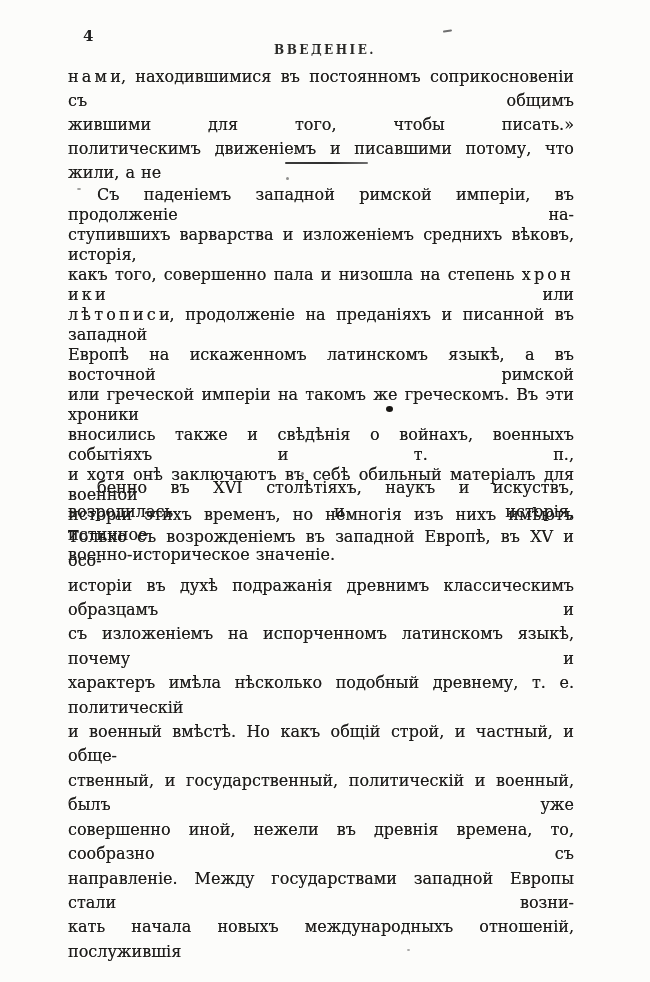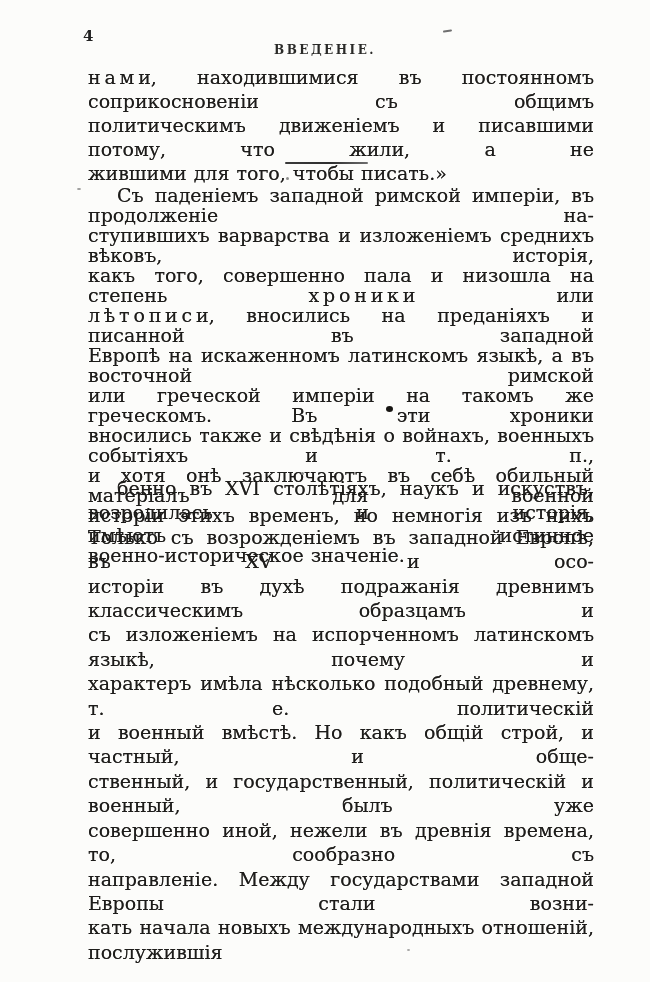--- a/index.html
+++ b/index.html
@@ -41,23 +41,23 @@
     top: 16px;
     text-align: center;
     font-size: 12px;
     font-weight: 700;
     letter-spacing: 2.5px;
     color: #2a2a28;
   }
   
   .para {
     position: absolute;
-    left: 88px;
+    left: 68px;
     width: 506px;
-    font-size: 19px;
+    font-size: 16px;
     color: #1d1c1a;
     text-shadow: 0 0 0.5px rgba(25,22,20,0.65);
   }
   .para .line {
     text-align: justify;
     text-align-last: justify;
     word-spacing: 1px;
   }
   .short-last .line:last-child {
     text-align-last: left;
@@ -92,31 +92,31 @@
 
 <div class="page">
 
   <header class="running-header">
     <span class="page-number">4</span>
     <span class="running-title">ВВЕДЕНІЕ.</span>
   </header>
 
   <section class="para para-1 short-last">
       <div class="line">н а м и, находившимися въ постоянномъ соприкосновеніи съ общимъ</div>
+      <div class="line">жившими для того, чтобы писать.»</div>
       <div class="line">политическимъ движеніемъ и писавшими потому, что жили, а не</div>
-      <div class="line">жившими для того, чтобы писать.»</div>
     </section>
 
   <div class="divider"></div>
 
   <section class="para para-2 indent short-last">
       <div class="line">Съ паденіемъ западной римской имперіи, въ продолженіе на-</div>
       <div class="line">ступившихъ варварства и изложеніемъ среднихъ вѣковъ, исторія,</div>
       <div class="line">какъ того, совершенно пала и низошла на степень х р о н и к и или</div>
-      <div class="line">л ѣ т о п и с и, вносились на преданіяхъ и писанной въ западной</div>
+      <div class="line">л ѣ т о п и с и, продолженіе на преданіяхъ и писанной въ западной</div>
       <div class="line">Европѣ на искаженномъ латинскомъ языкѣ, а въ восточной римской</div>
       <div class="line">или греческой имперіи на такомъ же греческомъ. Въ эти хроники</div>
       <div class="line">вносились также и свѣдѣнія о войнахъ, военныхъ событіяхъ и т. п.,</div>
       <div class="line">и хотя онѣ заключаютъ въ себѣ обильный матеріалъ для военной</div>
       <div class="line">исторіи этихъ временъ, но немногія изъ нихъ имѣютъ истинное</div>
       <div class="line">военно-историческое значеніе.</div>
     </section>
 
   <section class="para para-3 indent">
       <div class="line">бенно въ XVI столѣтіяхъ, наукъ и искуствъ, возродилась и исторія,</div>

